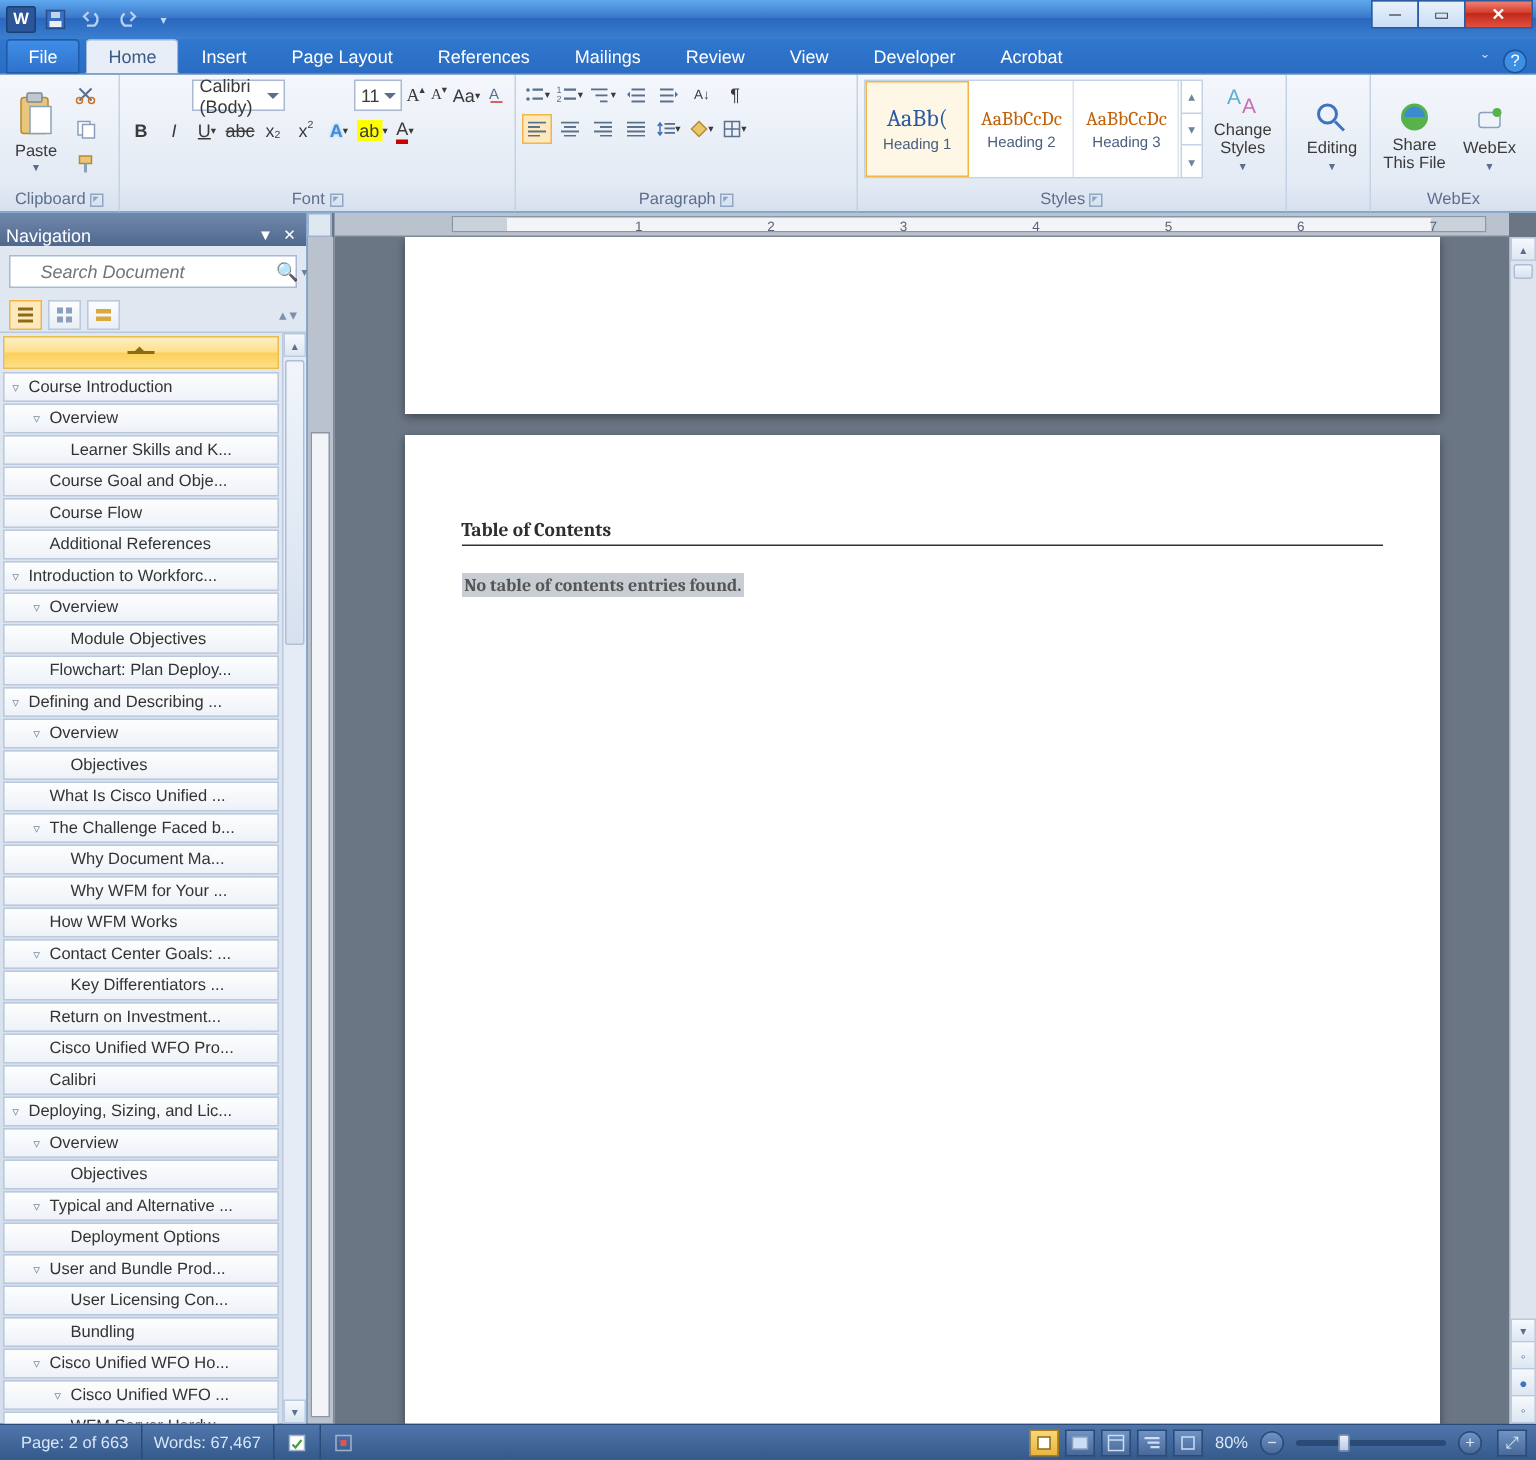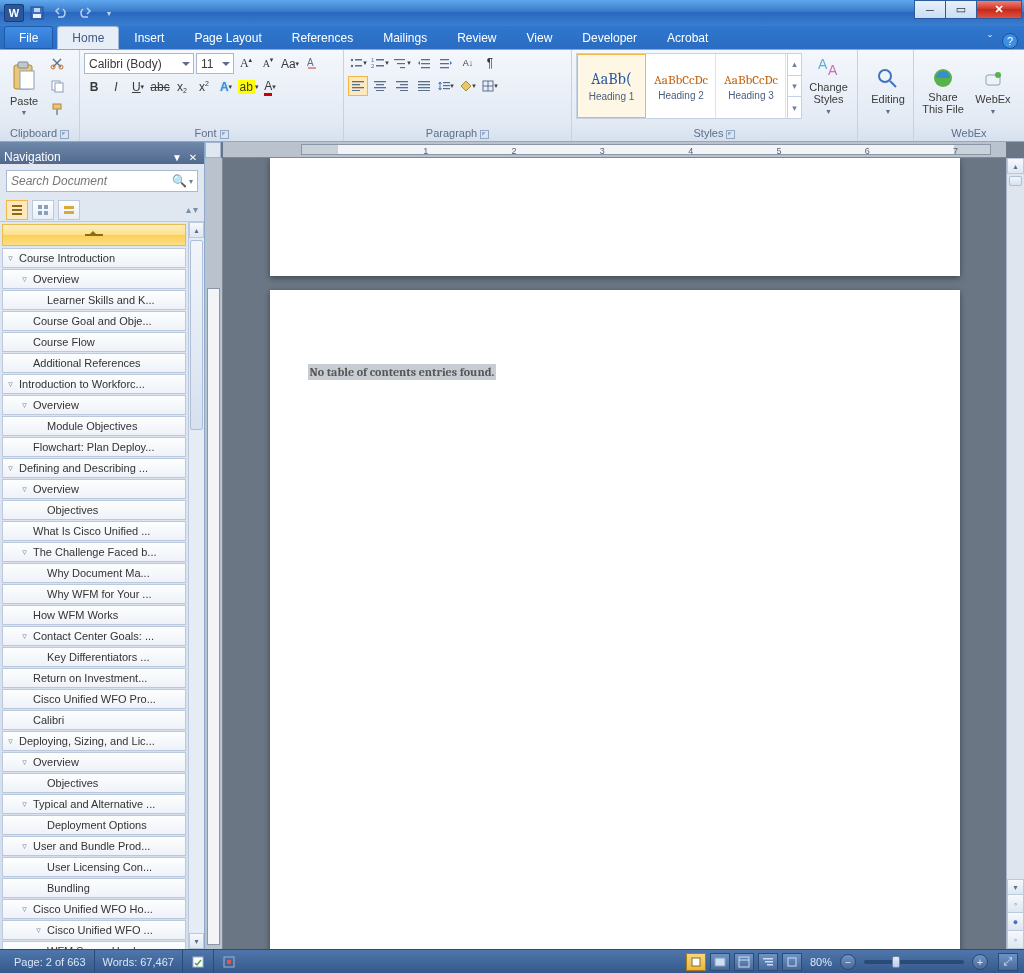--- a/index.html
+++ b/index.html
@@ -36,21 +36,21 @@
 .grow{display:flex;align-items:center;gap:2px;}
 
 
 #g-clip{width:80px;}
 .bigbtn{width:40px;height:66px;border:1px solid transparent;display:flex;flex-direction:column;align-items:center;justify-content:flex-end;font-size:11px;padding-bottom:2px;gap:2px;}
 .clip-side{display:flex;flex-direction:column;gap:3px;}
 .mini{width:22px;height:20px;display:flex;align-items:center;justify-content:center;border:1px solid transparent;}
 
 
 #g-font{width:264px;}
-.combo{height:21px;border:1px solid #a8b9d1;background:#fff;display:flex;align-items:center;padding:0 14px 0 4px;font-size:12px;position:relative;}
+.combo{height:21px;border:1px solid #a8b9d1;background:#fff;display:flex;align-items:center;padding:0 14px 0 4px;font-size:12px;position:relative;margin-left:44px;}
 .combo::after{content:"";position:absolute;right:3px;top:8px;border:4px solid transparent;border-top-color:#5a6f8c;}
 .row{display:flex;align-items:center;gap:2px;margin-bottom:3px;}
 .smbtn{width:20px;height:20px;border:1px solid transparent;display:flex;align-items:center;justify-content:center;font-size:12px;}
 .smbtn .sup{font-size:7px;position:relative;top:-4px;}
 .smbtn .sub{font-size:7px;position:relative;top:3px;}
 
 
 #g-para{width:228px;}
 
 
@@ -66,21 +66,21 @@
 
 
 .vbtn{width:52px;height:66px;display:flex;flex-direction:column;align-items:center;justify-content:flex-end;text-align:center;font-size:11px;line-height:1.15;padding-bottom:2px;gap:2px;border:1px solid transparent;}
 
 
 .body{display:flex;height:807px;}
 .navpane{width:205px;background:linear-gradient(#e1e8f2,#d4deec);border-right:1px solid #8aa9cf;display:flex;flex-direction:column;}
 .nav-head{height:22px;background:linear-gradient(#6f89ad,#50688c);color:#fff;font-size:12px;display:flex;align-items:flex-end;padding:0 4px;justify-content:space-between;}
 .nav-head .ctr{display:flex;gap:2px;}
 .nav-head .ctr span{width:14px;height:14px;display:flex;align-items:center;justify-content:center;font-size:10px;}
-.searchbox{margin:6px;height:22px;border:1px solid #a8b9d1;background:#fff;display:flex;align-items:center;padding:0 4px;position:relative;}
+.searchbox{margin:6px;height:22px;border:1px solid #a8b9d1;background:#fff;display:flex;align-items:center;padding:0 20px;position:relative;}
 .searchbox input{border:none;outline:none;flex:1;font-size:12px;font-style:italic;color:#8a8a8a;background:transparent;}
 .searchbox .mag{color:#3a72c0;font-size:12px;}
 .searchbox .dd{color:#6a7f9c;font-size:8px;margin-left:2px;}
 .nav-toolbar{height:24px;display:flex;align-items:center;padding:0 6px;gap:4px;border-bottom:1px solid #bac9de;}
 .nt-btn{width:22px;height:20px;border:1px solid #bac9de;background:linear-gradient(#fdfefe,#e9eef6);display:flex;align-items:center;justify-content:center;}
 .nt-btn.sel{border-color:#f3b546;background:#fde9bd;}
 .nav-toolbar .r{margin-left:auto;display:flex;gap:2px;}
 .nav-toolbar .r span{color:#7b90ad;font-size:10px;}
 .tree-wrap{flex:1;display:flex;overflow:hidden;}
 .tree{flex:1;overflow:hidden;font-size:11px;color:#333;}
@@ -694,20 +694,21 @@
           <span class="tick" style="left: 651px;">7</span>
         </div>
     </div>
     <div class="vruler">
         <div class="scale"></div>
       </div>
     <div class="docarea">
       <div class="page page1"></div>
       <div class="gap"></div>
       <div class="page page2">
+        <div class="toc-h">Table of Contents</div>
         <span class="toc-msg">No table of contents entries found.</span>
       </div>
     </div>
     <div class="docscroll-v">
       <div class="up">▴</div>
       <div class="thumb"></div>
       <div class="dn">▾</div>
       <div class="browse">
         <div style="color:#3f72c0;">◦</div>
         <div>●</div>

